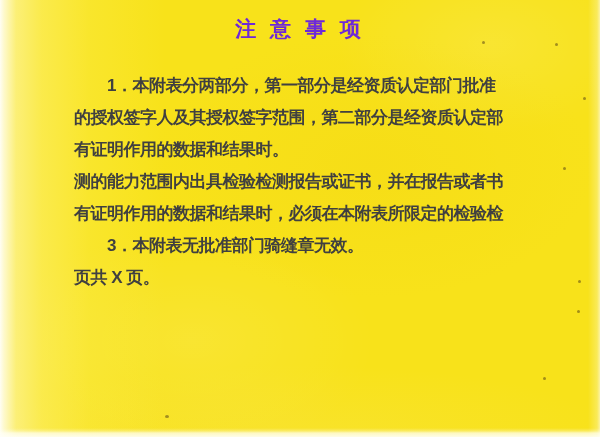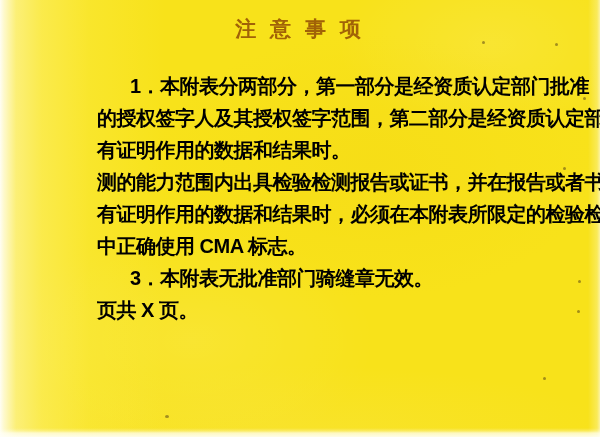--- a/index.html
+++ b/index.html
@@ -46,32 +46,32 @@
       radial-gradient(ellipse 420px 90px at 50% 99%, rgba(250,230,90,0.25), rgba(250,230,90,0) 75%);
   }
   .title {
     position: absolute;
     top: 15px; left: 0; right: 0;
     margin: 0;
     text-align: center;
     font-size: 21px;
     font-weight: 700;
     letter-spacing: 4px;
-    color: #a16207;
+    color: #6d28d9;
   }
   .content {
     position: absolute;
     top: 70px;
-    left: 97px;
+    left: 74px;
     width: 436px;
-    font-size: 20px;
+    font-size: 17px;
     font-weight: 600;
     letter-spacing: -0.5px;
     line-height: 32px;
-    color: #000000;
+    color: #404040;
   }
   .line { white-space: nowrap; height: 32px; margin: 0; }
   .indent { padding-left: 33px; }
   .speck {
     position: absolute;
     width: 3px; height: 3px;
     border-radius: 50%;
     background: rgba(92,72,22,0.55);
     pointer-events: none;
   }
@@ -87,21 +87,20 @@
   <div class="edge-bottom"></div>
 
   <h1 class="title">注 意 事 项</h1>
 
   <div class="content">
     <p class="line indent">1．本附表分两部分，第一部分是经资质认定部门批准</p>
     <p class="line">的授权签字人及其授权签字范围，第二部分是经资质认定部</p>
     <p class="line">有证明作用的数据和结果时。</p>
     <p class="line">测的能力范围内出具检验检测报告或证书，并在报告或者书</p>
     <p class="line">有证明作用的数据和结果时，必须在本附表所限定的检验检</p>
-    <p class="line">中正确使用 CMA 标志。</p>
     <p class="line indent">3．本附表无批准部门骑缝章无效。</p>
     <p class="line">页共 X 页。</p>
   </div>
 
   <div class="speck" style="left:482px; top:41px;"></div>
   <div class="speck" style="left:555px; top:43px;"></div>
   <div class="speck" style="left:583px; top:97px;"></div>
   <div class="speck" style="left:563px; top:167px;"></div>
   <div class="speck" style="left:578px; top:280px;"></div>
   <div class="speck" style="left:577px; top:310px;"></div>

